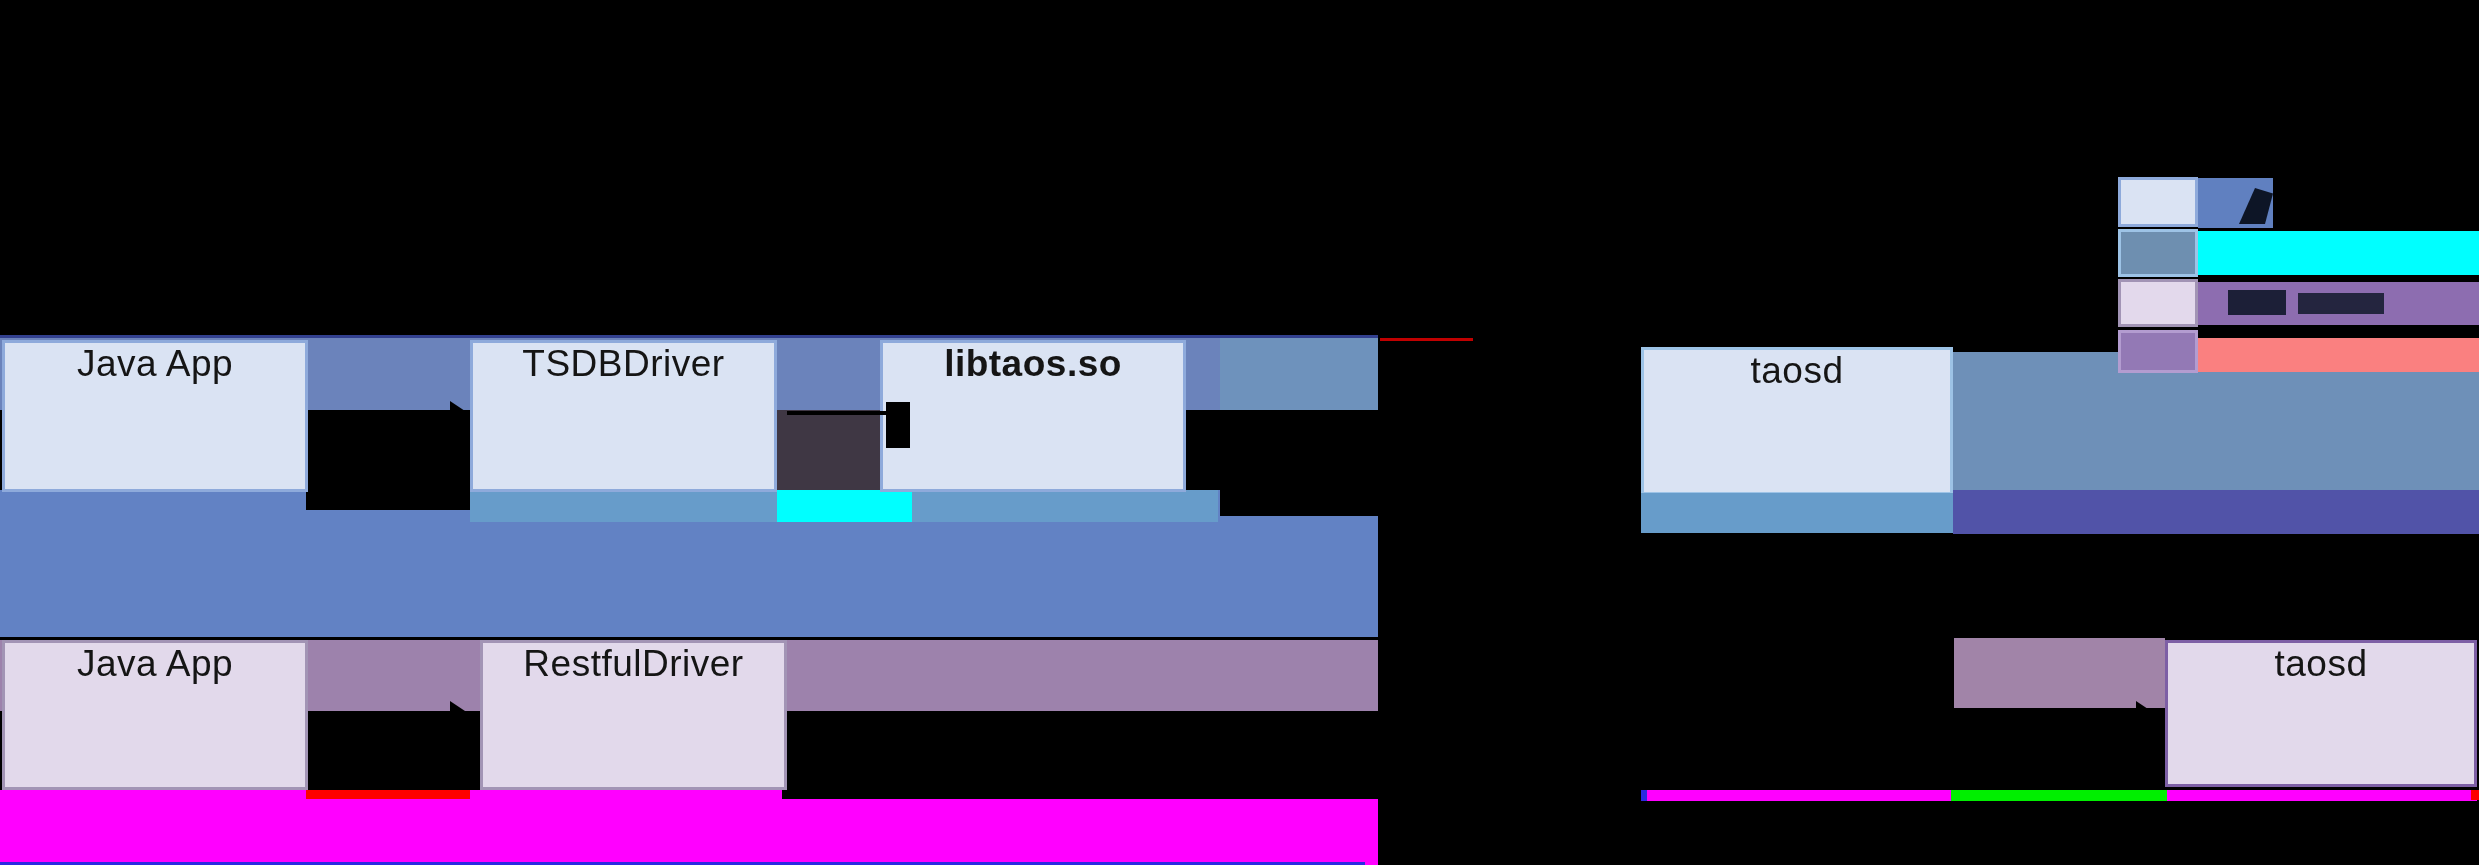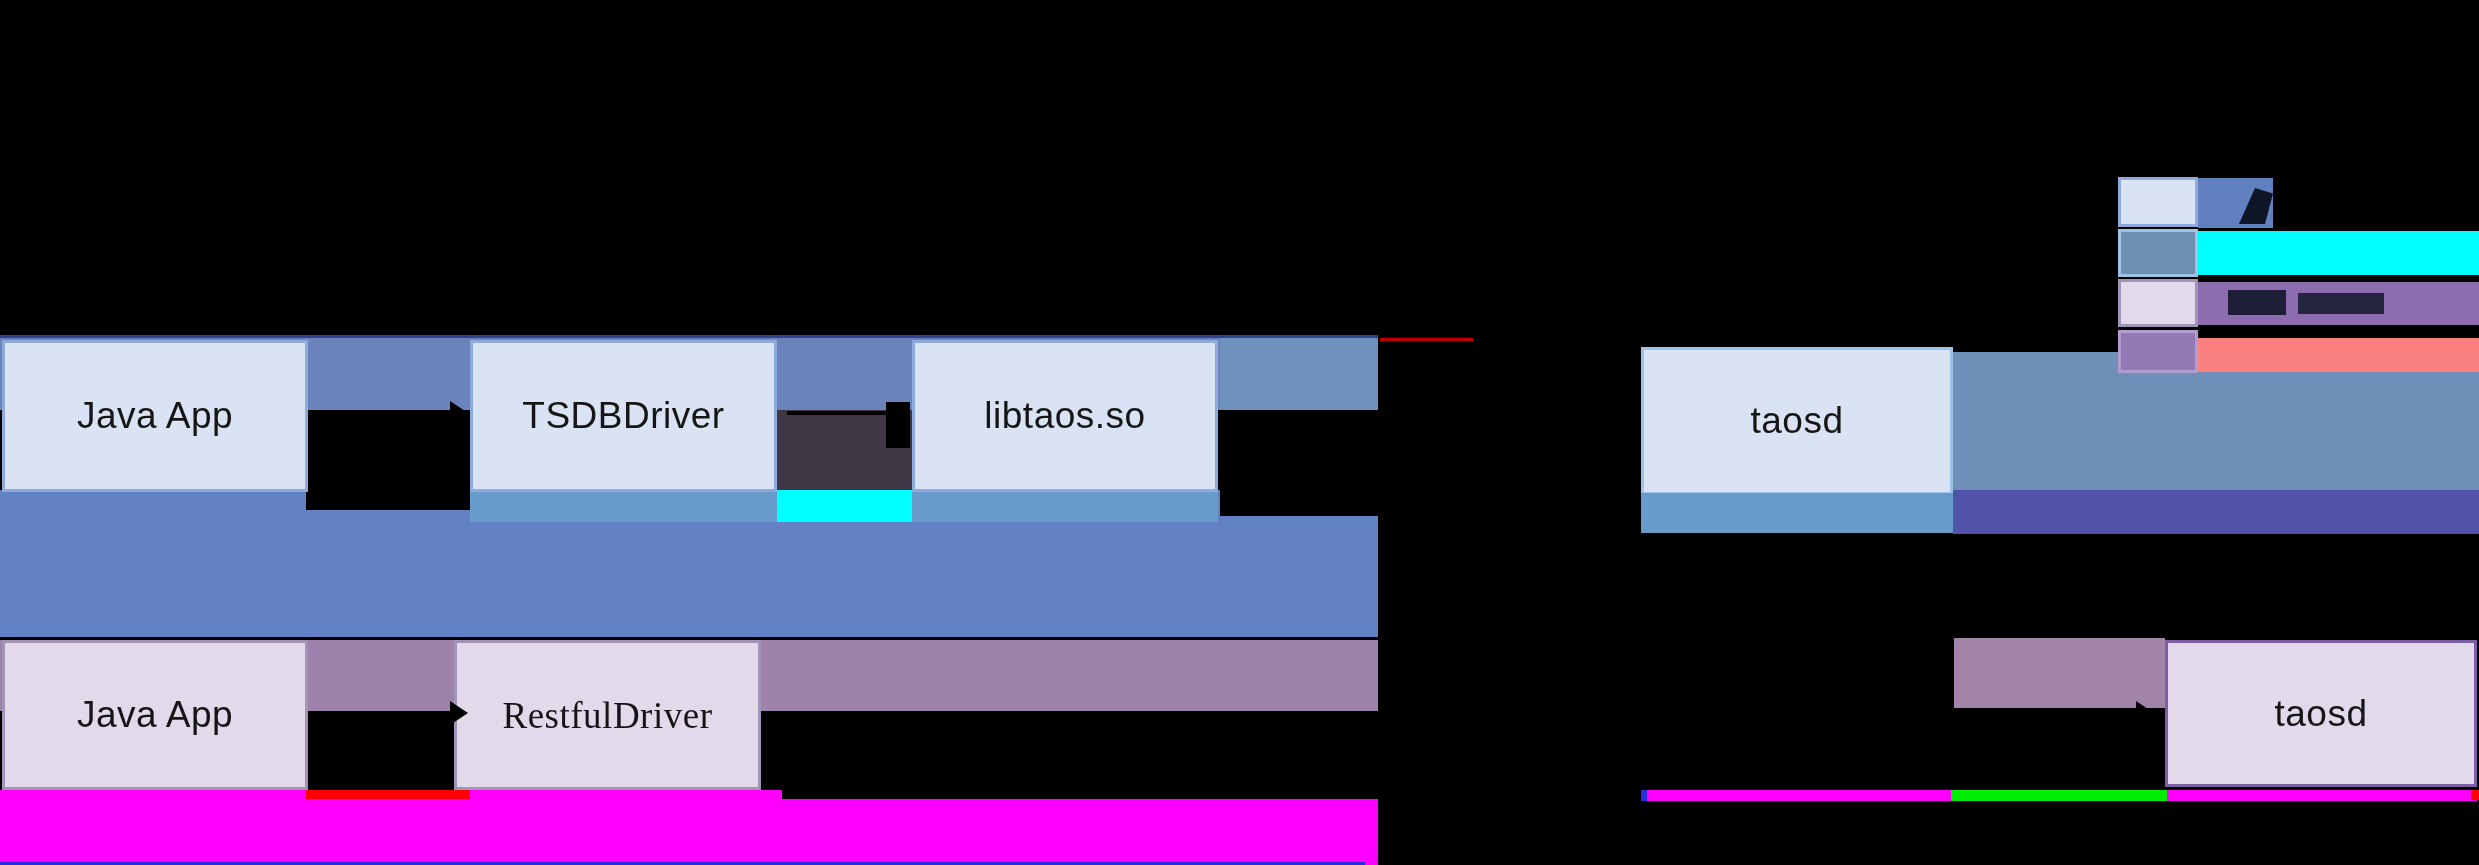--- a/index.html
+++ b/index.html
@@ -22,21 +22,21 @@
   .red{background:var(--red);}
   .green{background:var(--green);}
   .blue-line{background:var(--blue_line);}
   .red-line{background:var(--red_line);}
   .black-fill{background:var(--bg);}
   .legend-band-blue{background:var(--legend_band_blue);}
   .legend-band-cyan{background:var(--legend_band_cyan);}
   .legend-band-purple{background:var(--legend_band_purple);}
   .legend-band-salmon{background:var(--legend_band_salmon);}
 
-  .node{position:absolute;display:flex;align-items:center;justify-content:center;
+  .node{position:absolute;display:flex;justify-content:center;
         font-size:37px;color:#151515;letter-spacing:0.5px;}
   .node.blue{background:var(--box_blue_fill);border:3px solid var(--box_blue_border);}
   .node.blue2{background:var(--box_blue_fill);border:3px solid var(--box_taosd_border);}
   .node.lav{background:var(--box_lav_fill);border:3px solid var(--box_lav_border);}
   .node.lav2{background:var(--box_lav_fill);border:3px solid var(--box_purple_border);}
 
   .sw{position:absolute;}
   .sw.s1{background:var(--box_blue_fill);border:3px solid var(--box_blue_border);}
   .sw.s2{background:var(--legend_sw2);border:3px solid var(--box_taosd_border);}
   .sw.s3{background:var(--legend_sw3);border:3px solid var(--box_lav_border);}
@@ -67,21 +67,21 @@
   <div class="r strip-slate" style="left:470px;top:490px;width:307px;height:32px;"></div>
   <div class="r strip-cyan" style="left:777px;top:490px;width:135px;height:32px;"></div>
   <div class="r strip-slate" style="left:912px;top:490px;width:306px;height:32px;"></div>
 
   <div class="node blue" style="left:2px;top:340px;width:300px;height:146px;">
     <span>Java App</span>
   </div>
   <div class="node blue" style="left:470px;top:340px;width:301px;height:146px;">
     <span>TSDBDriver</span>
   </div>
-  <div class="node blue" style="left:912px;top:340px;width:300px;height:146px;">
+  <div class="node blue" style="left:880px;top:340px;width:300px;height:146px;font-weight:bold;">
     <span>libtaos.so</span>
   </div>
 
   <div class="arrow-line" style="left:316px;top:411px;width:138px;"></div>
   <div class="arrow-head" style="left:450px;top:401px;"></div>
   <div class="arrow-line" style="left:787px;top:411px;width:100px;"></div>
   <div class="r" style="left:886px;top:402px;width:24px;height:46px;background:var(--arrow);"></div>
   <div class="arrow-line" style="left:1228px;top:411px;width:396px;"></div>
   <div class="arrow-head" style="left:1620px;top:401px;"></div>
   <div class="r red-line" style="left:1380px;top:338px;width:93px;height:3px;"></div>
@@ -106,21 +106,21 @@
   <div class="glyph" style="left:2298px;top:293px;width:86px;height:21px;opacity:.82;"></div>
 
   <div class="sw s4" style="left:2118px;top:330px;width:74px;height:37px;"></div>
   <div class="r legend-band-salmon" style="left:2198px;top:338px;width:281px;height:34px;"></div>
 
   <div class="r purple-band" style="left:0;top:640px;width:1378px;height:71px;"></div>
 
   <div class="node lav" style="left:2px;top:640px;width:300px;height:144px;">
     <span>Java App</span>
   </div>
-  <div class="node lav" style="left:454px;top:640px;width:301px;height:144px;font-family:Liberation Serif, serif;">
+  <div class="node lav" style="left:480px;top:640px;width:301px;height:144px;">
     <span>RestfulDriver</span>
   </div>
 
   <div class="arrow-line" style="left:316px;top:711px;width:138px;"></div>
   <div class="arrow-head" style="left:450px;top:701px;"></div>
 
   <div class="r magenta" style="left:0;top:790px;width:1378px;height:75px;"></div>
   <div class="r red" style="left:306px;top:790px;width:164px;height:9px;"></div>
   <div class="r black-fill" style="left:782px;top:790px;width:596px;height:9px;"></div>
   <div class="r blue-line" style="left:0;top:862px;width:1365px;height:3px;"></div>

